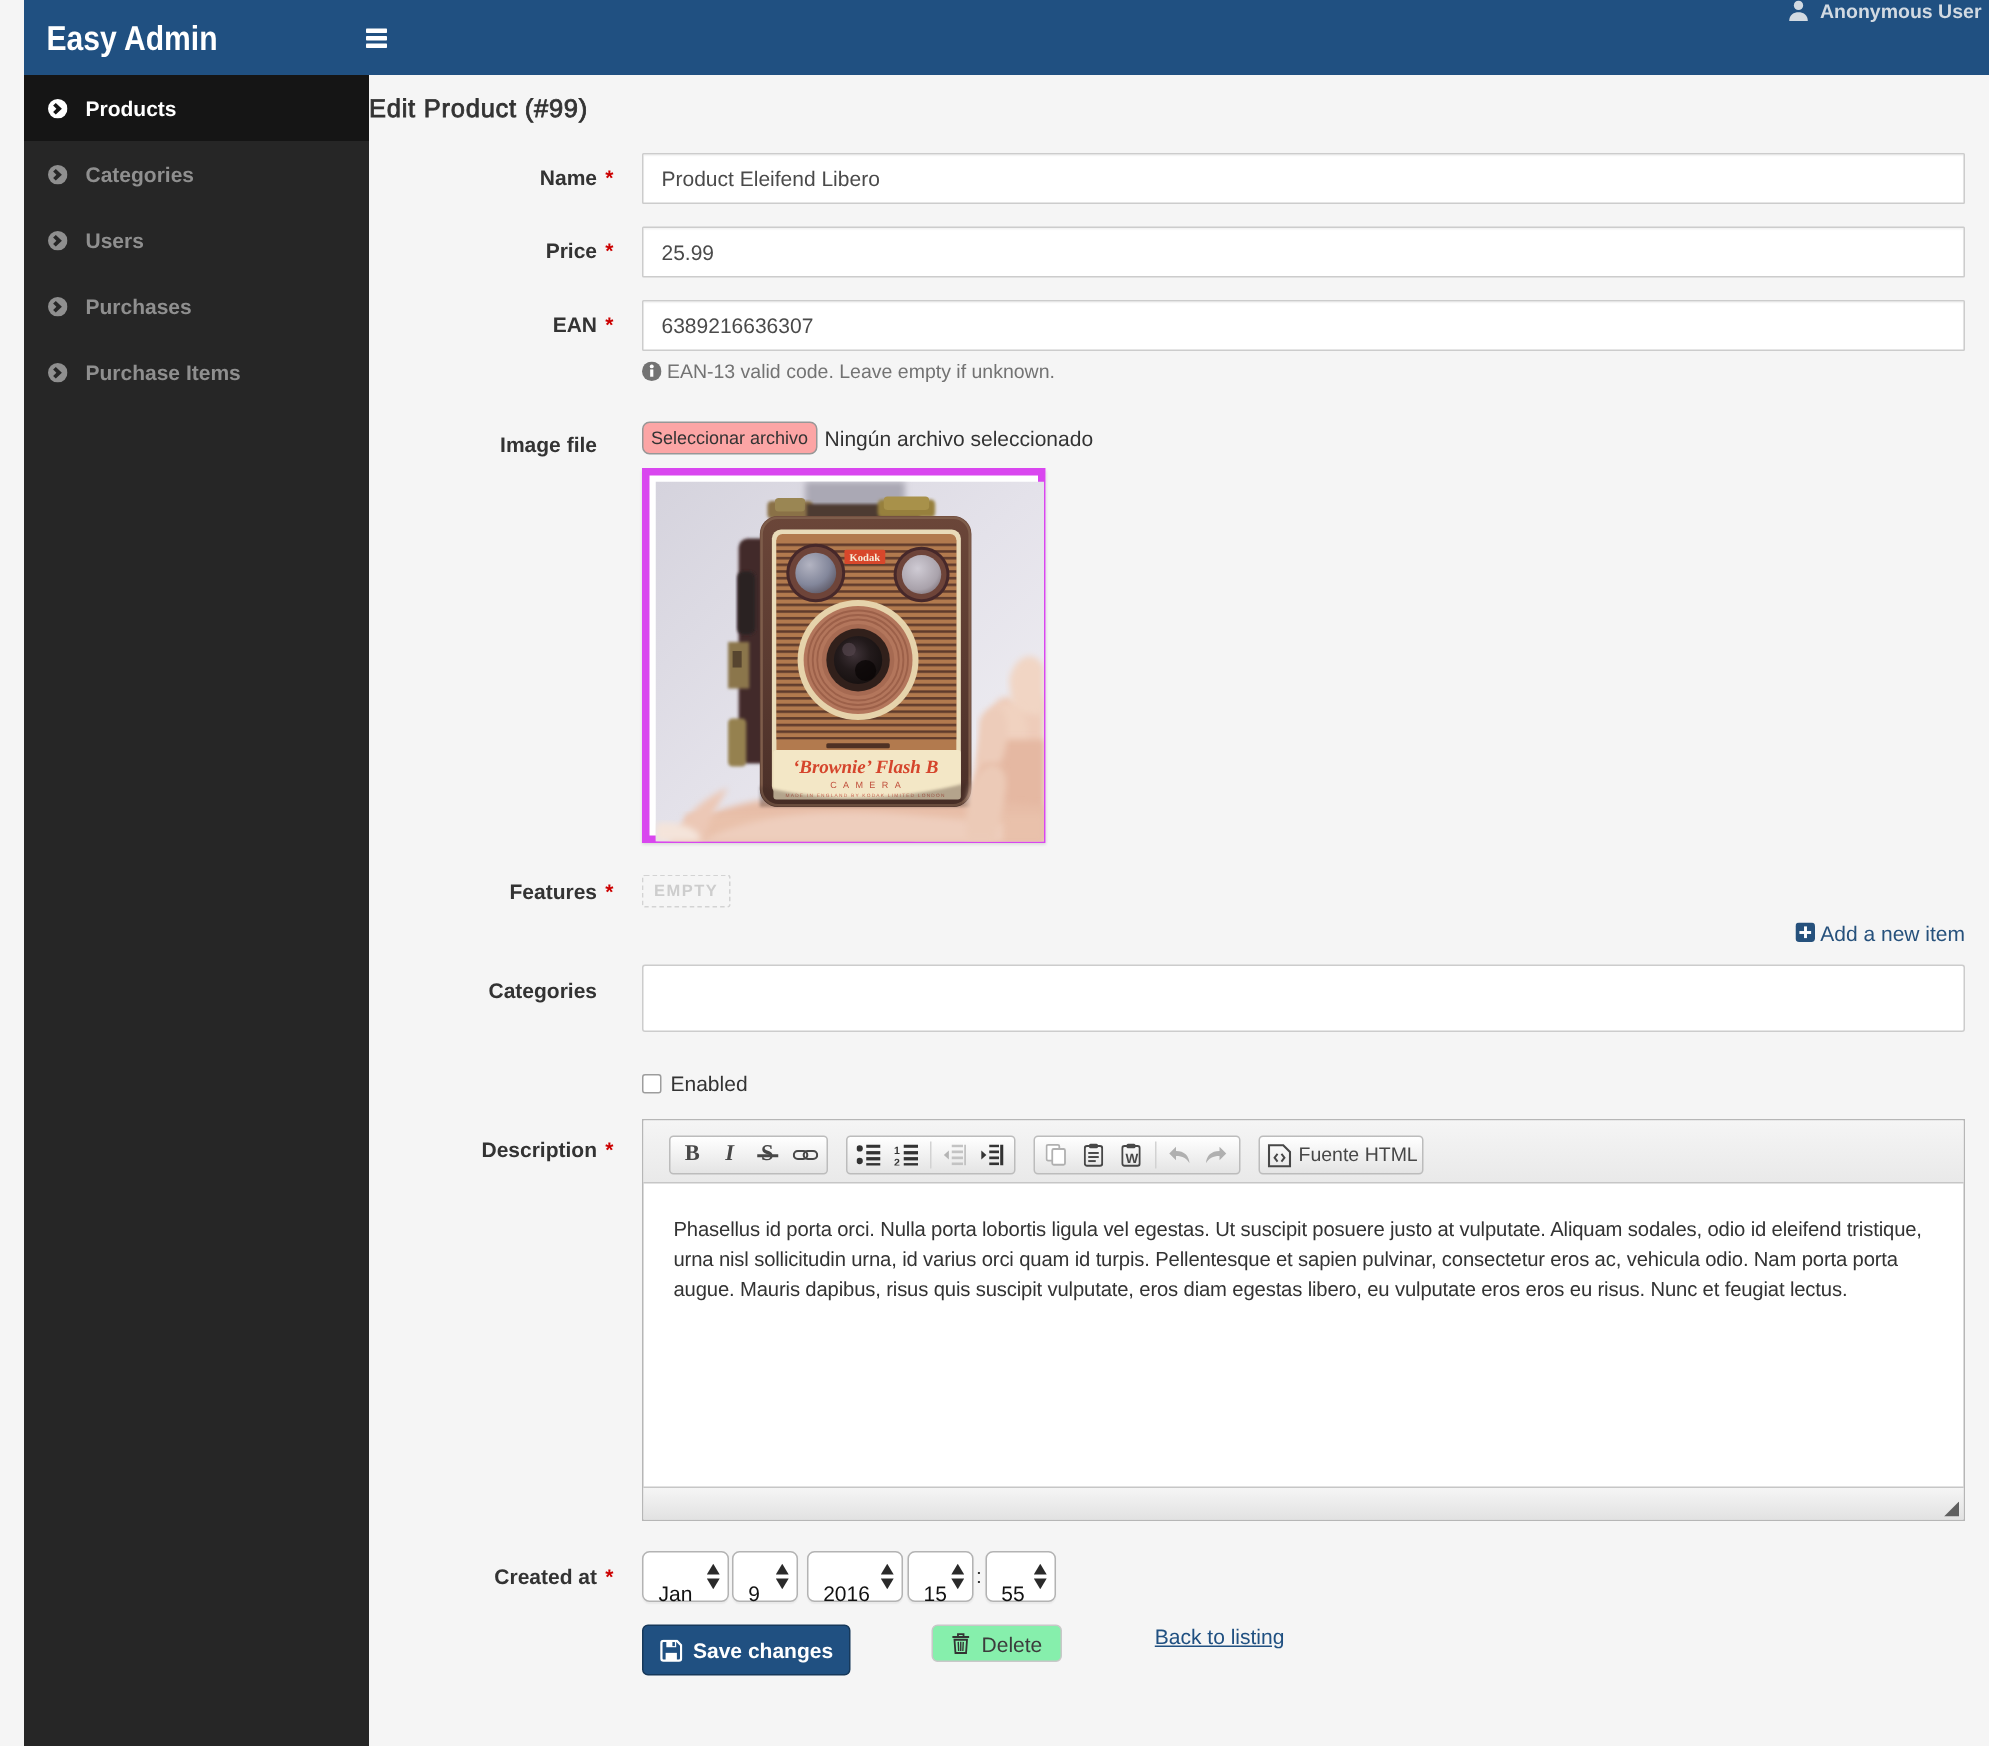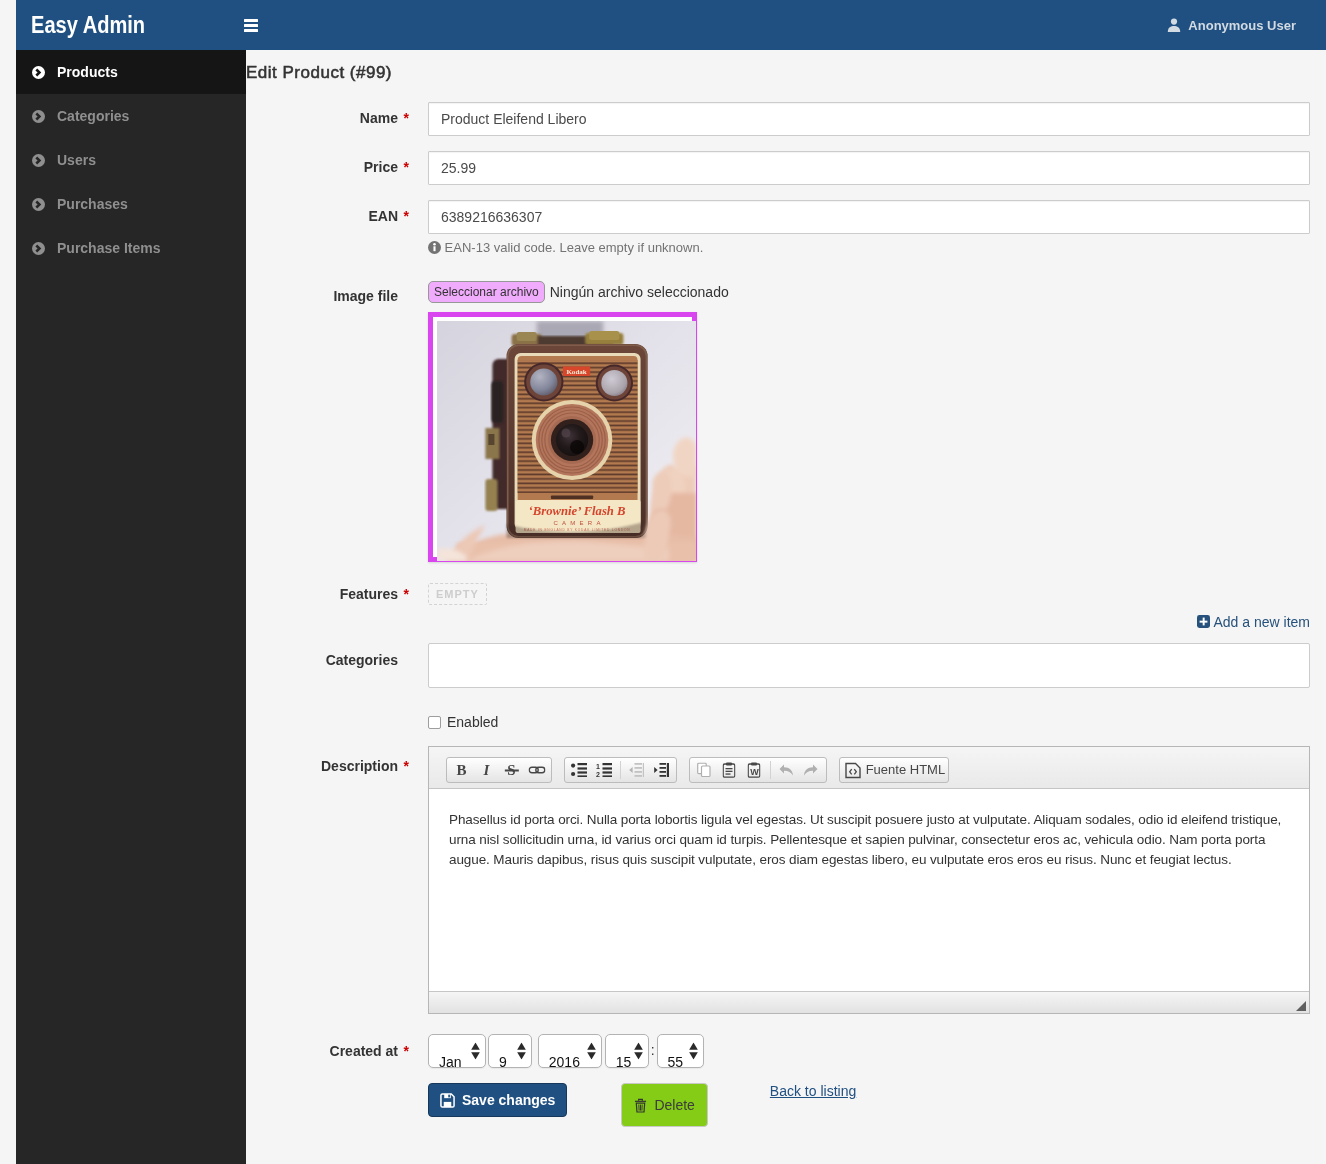--- a/index.html
+++ b/index.html
@@ -27,40 +27,40 @@
 }
 .menu-item.active { background:#151515; color:#fff; }
 .menu-item svg { margin-left:16px; margin-right:12px; }
 
 #topbar {
   position:absolute; left:230px; top:0; right:0; height:50px; background:#205081;
 }
 #burger { position:absolute; left:14px; top:19px; width:14px; height:13px; }
 #burger div { height:2.5px; background:#fff; margin-bottom:2.5px; border-radius:0.5px;}
 #user {
-  position:absolute; right:30px; top:0; height:50px; display:flex; align-items:center;
+  position:absolute; right:5px; top:0; height:50px; display:flex; align-items:flex-start;
   color:#d2dae2; font-weight:bold; font-size:13px;
 }
 #user svg { margin-right:7px; }
 
 #content { position:absolute; left:230px; top:50px; right:0; bottom:0; padding:15px 16px; }
 h1 { font-size:17px; color:#333; font-weight:normal; -webkit-text-stroke:0.55px #333; letter-spacing:0.5px; margin-top:-2px; margin-left:0px; }
 .frow { display:grid; grid-template-columns:152px 882px; column-gap:30px; }
 .lbl { text-align:right; font-weight:bold; font-size:14px; color:#333; padding-top:8px; position:relative; }
 .req { color:#c00; position:absolute; right:-11px; }
 input[type=text] {
   width:100%; height:34px; border:1px solid #ccc; border-radius:1px; background:#fff;
   font-family:"Liberation Sans",sans-serif; font-size:14px; color:#4a4a4a; padding:6px 12px;
   box-shadow: inset 0 1px 1px rgba(0,0,0,.05);
 }
 .help { color:#737373; font-size:13px; margin-top:6px; }
 
 .filebtn {
   display:inline-block; height:22px; line-height:20px; padding:0 5px;
-  border:1px solid #979797; border-radius:5px; background:#f0abfc;
+  border:1px solid #979797; border-radius:5px; background:#fca5a5;
   font-size:12px; color:#333; vertical-align:middle;
 }
 .filetxt { font-size:14px; color:#333; margin-left:5px; vertical-align:middle; }
 .photo {
   margin-top:9px; width:269px; height:250px; background:#fff;
   border:5px solid #d946ef; padding:4px; box-shadow:0 1px 2px rgba(0,0,0,.12);
 }
 .photo svg { display:block; }
 
 .empty {
@@ -100,21 +100,21 @@
   vertical-align:middle; box-shadow:0 1px 1px rgba(0,0,0,.05);
 }
 .sel svg { position:absolute; right:5px; top:50%; transform:translateY(-50%); }
 
 .btn-save {
   display:inline-flex; align-items:center; height:34px; padding:0 11px; background:#205081;
   border:1px solid #16385a; border-radius:4px; color:#fff; font-weight:bold; font-size:14px;
 }
 .btn-save svg { margin-right:7px; }
 .btn-del {
-  display:inline-flex; align-items:center; height:44px; padding:0 12px; background:#84cc16;
+  display:inline-flex; align-items:center; height:25px; padding:0 12px; background:#86efac;
   border:1px solid #c8c8c8; border-radius:4px; color:#3c3c3c; font-size:14px; margin-left:10px;
 }
 .btn-del svg { margin-right:7px; }
 .backlink { color:#205081; font-size:14px; margin-left:18px; text-decoration:underline; }
 </style>
 </head>
 <body>
 <div id="sidebar">
   <div id="logo"><span>Easy Admin</span></div>
   <div class="menu-item active"><svg width="13" height="13" viewBox="0 0 16 16">

